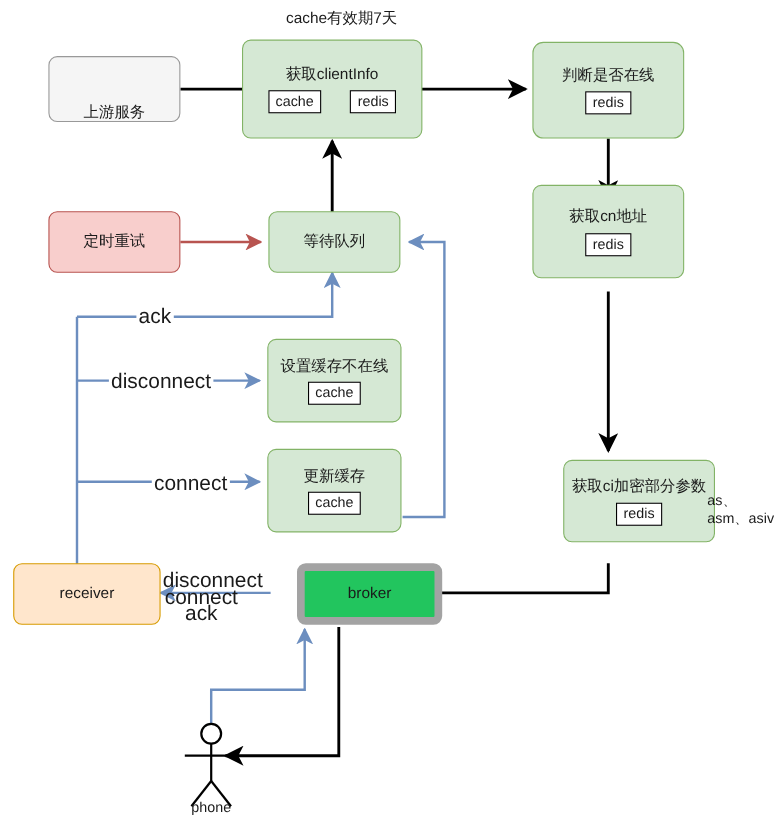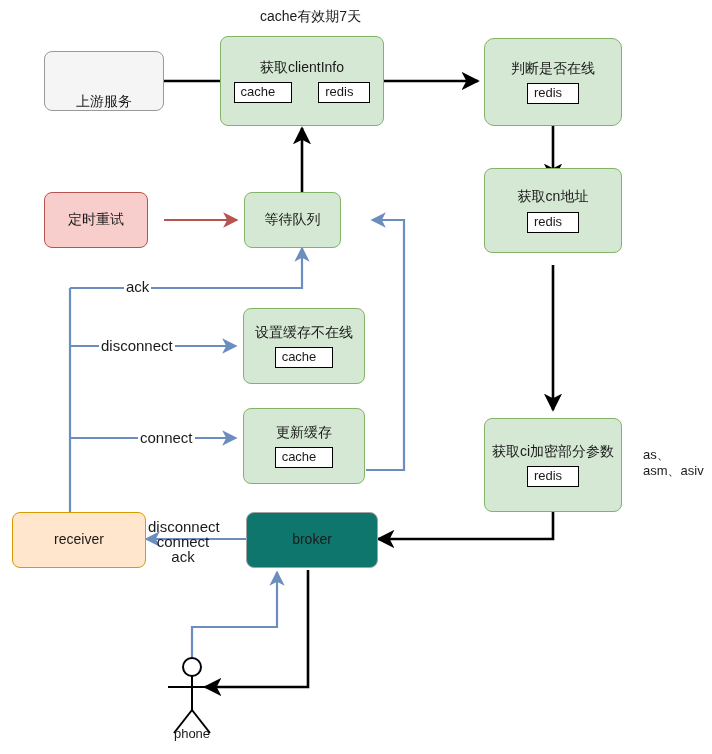--- a/index.html
+++ b/index.html
@@ -49,48 +49,49 @@
   }
   .node.pink {
     background: #f8cecc;
     border: 1px solid #b85450;
   }
   .node.orange {
     background: #ffe6cc;
     border: 1px solid #d79b00;
   }
   .node.yellow {
-    background: #0f766e;
-    border: 1px solid #a3a3a3;
+    background: #22c55e;
+    border: 7px solid #a3a3a3;
+    margin-left: 24px;
   }
   .tagrow {
     display: flex;
     gap: 26px;
     margin-top: 6px;
     justify-content: center;
     width: 100%;
   }
   .tag {
     border: 1px solid #000000;
     background: #ffffff;
     font-size: 13px;
-    padding: 0px 16px 1px 6px;
+    padding: 0px 6px 1px 6px;
     line-height: 1.35;
     color: #1a1a1a;
     white-space: nowrap;
   }
   .caption {
     position: absolute;
     font-size: 14px;
     color: #1a1a1a;
     white-space: nowrap;
   }
   .edge-label {
     position: absolute;
-    font-size: 15px;
+    font-size: 19px;
     color: #1a1a1a;
     background: #ffffff;
     padding: 0 2px;
     white-space: nowrap;
     text-align: center;
   }
   .side-note {
     position: absolute;
     font-size: 13px;
     color: #1a1a1a;
@@ -176,25 +177,25 @@
     </div>
   </div>
 
   <div class="node green" style="left:484px; top:38px; width:138px; height:88px;border-radius:10px;">
     <span class="title">判断是否在线</span>
     <div class="tagrow">
       <span class="tag">redis</span>
     </div>
   </div>
 
-  <div class="node pink" style="left:44px; top:192px; width:104px; height:56px;">
+  <div class="node pink" style="left:44px; top:192px; width:120px; height:56px;">
     <span class="title">定时重试</span>
   </div>
 
-  <div class="node green" style="left:244px; top:192px; width:97px; height:56px;">
+  <div class="node green" style="left:244px; top:192px; width:120px; height:56px;">
     <span class="title">等待队列</span>
   </div>
 
   <div class="node green" style="left:484px; top:168px; width:138px; height:85px;">
     <span class="title">获取cn地址</span>
     <div class="tagrow">
       <span class="tag">redis</span>
     </div>
   </div>
 
@@ -205,21 +206,21 @@
     </div>
   </div>
 
   <div class="node green" style="left:243px; top:408px; width:122px; height:76px;">
     <span class="title">更新缓存</span>
     <div class="tagrow">
       <span class="tag">cache</span>
     </div>
   </div>
 
-  <div class="node green" style="left:484px; top:418px; width:138px; height:94px;">
+  <div class="node green" style="left:512px; top:418px; width:138px; height:75px;">
     <span class="title">获取ci加密部分参数</span>
     <div class="tagrow">
       <span class="tag">redis</span>
     </div>
   </div>
 
   <div class="node orange" style="left:12px; top:512px; width:134px; height:56px;text-align:right;">
     <span class="title">receiver</span>
   </div>
 

